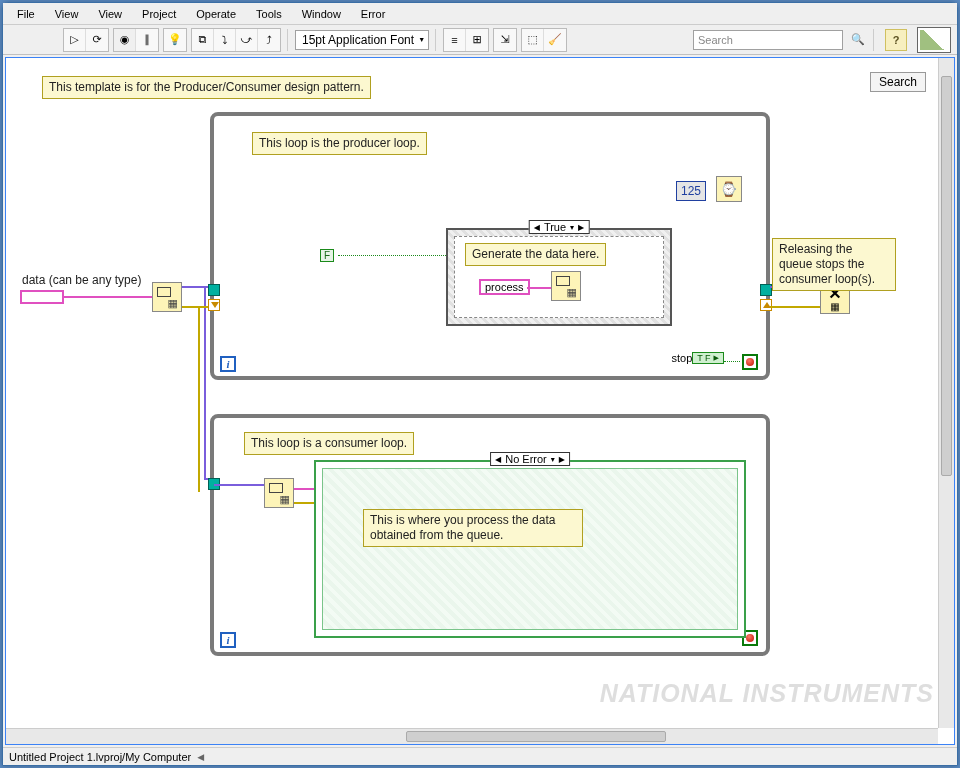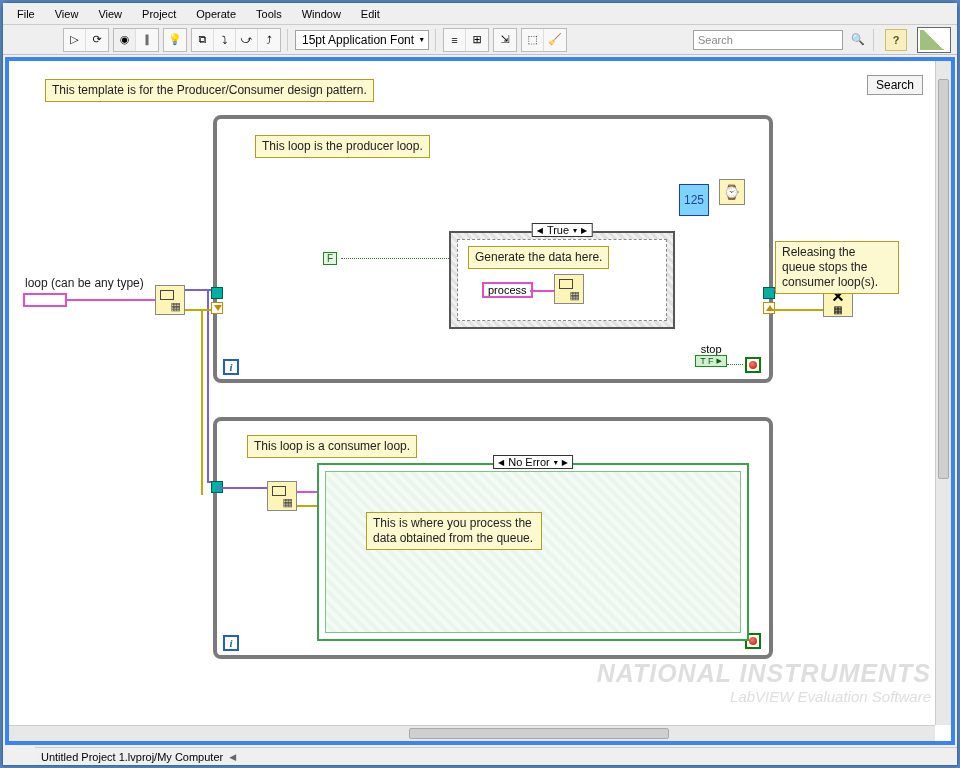--- a/index.html
+++ b/index.html
@@ -138,21 +138,21 @@
 .toolbar .vi-icon::before {
   content: "";
   position: absolute;
   inset: 2px;
   background: linear-gradient(45deg,#a0c080 0 50%, #fff 50% 100%);
 }
 .canvas-wrap {
   flex: 1;
   position: relative;
   background: #fff;
-  border: 4px solid #3b82f6;
+  border: 1px solid #3b82f6;
   margin: 2px;
   overflow: hidden;
 }
 .canvas {
   position: absolute;
   inset: 0;
 }
 .vscroll {
   position: absolute;
   right: 0; top: 0; bottom: 16px;
@@ -183,21 +183,20 @@
   border: 1px solid #aaa;
   border-radius: 2px;
 }
 .statusbar {
   height: 18px;
   background: #efefef;
   border-top: 1px solid #ccc;
   display: flex; align-items: center;
   padding: 0 6px;
   font-size: 11px;
-  margin-left: 32px;
 }
 .statusbar .st-sep { margin-left: 6px; font-size: 9px; color: #666;}
 
 .comment-box {
   position: absolute;
   background: #fcf8d0;
   border: 1px solid #b0a020;
   padding: 3px 6px;
   font-size: 12px;
   color: #222;
@@ -346,42 +345,42 @@
 .bool-const {
   position: absolute;
   border: 1px solid #1a8a1a;
   background: #e6f4e6;
   padding: 0 3px;
   font-size: 10px;
   color: #1a6a1a;
 }
 .stop-ctrl {
   position: absolute;
-  display: flex; flex-direction: column; align-items: center;
+  display: flex; flex-direction: row; align-items: center;
 }
 .stop-ctrl .lbl { font-size: 11px; }
 .stop-ctrl .tf {
   border: 1px solid #1a8a1a;
   background: #d0f0d0;
   padding: 0 4px;
   font-size: 9px;
   color: #0a5a0a;
   display: flex;
   gap: 3px;
   align-items: center;
 }
 .stop-ctrl .tf::after {
   content:"▶"; font-size:7px; color:#0a5a0a;
 }
 .num-const {
   position: absolute;
   border: 1px solid #2040a0;
-  background: #7dd3fc;
+  background: #e5e5e5;
   color: #2040a0;
-  padding: 8px 4px;
+  padding: 2px 4px;
   font-size: 12px;
 }
 .pink-box {
   position: absolute;
   border: 2px solid #e050c0;
   background: #fff;
   padding: 0 4px;
   font-size: 11px;
 }
 .data-terminal {
@@ -422,21 +421,21 @@
 
 
   <div class="menubar">
     <span>File</span>
     <span>View</span>
     <span>View</span>
     <span>Project</span>
     <span>Operate</span>
     <span>Tools</span>
     <span>Window</span>
-    <span>Edit</span>
+    <span>Error</span>
   </div>
 
   <div class="toolbar">
     <div style="width:50px"></div>
     <div class="tb-group">
       <div class="tb-btn run">▷</div>
       <div class="tb-btn">⟳</div>
     </div>
     <div class="tb-group">
       <div class="tb-btn stop">◉</div>
@@ -471,21 +470,21 @@
     <div class="help-btn">?</div>
     <div class="vi-icon"></div>
   </div>
 
   <div class="canvas-wrap">
     <div class="canvas">
 
       <div class="comment-box" style="top:18px; left:36px;">This template is for the Producer/Consumer design pattern.</div>
       <div class="search-btn">Search</div>
 
-      <div class="label-txt" style="top:215px; left:16px;">loop (can be any type)</div>
+      <div class="label-txt" style="top:215px; left:16px;">data (can be any type)</div>
       <div class="data-terminal" style="top:232px; left:14px;"></div>
 
       <div class="node-icon queue" style="top:224px; left:146px;"></div>
 
       <div class="wire pink" style="top:238px; left:58px; width:88px;"></div>
       <div class="wire queue" style="top:228px; left:176px; width:24px;"></div>
       <div class="wire queue v" style="top:228px; left:198px; height:194px;"></div>
       <div class="wire queue" style="top:228px; left:198px; width:580px;"></div>
       <div class="wire queue" style="top:420px; left:198px; width:52px;"></div>
       <div class="wire err" style="top:248px; left:176px; width:604px;"></div>
@@ -550,28 +549,27 @@
         <div class="wire err" style="top:84px; left:80px; width:20px;"></div>
 
         <div class="case-struct green" style="top:42px; left:100px; width:432px; height:178px;">
           <div class="case-sel">
             <span class="arr">◀</span>
             <span>No Error</span>
             <span class="arr">▾</span>
             <span class="arr">▶</span>
           </div>
           <div class="inner">
-            <div class="comment-box" style="position:absolute; top:40px; left:40px; width:176px;">This is where you process the data obtained from the queue.</div>
+            <div class="comment-box" style="position:absolute; top:40px; left:40px; width:220px;">This is where you process the data obtained from the queue.</div>
           </div>
         </div>
       </div>
 
       <div class="watermark">
         <div class="ni">NATIONAL INSTRUMENTS</div>
-        <div class="lv">LabVIEW  Evaluation Software</div>
       </div>
 
     </div>
     <div class="vscroll">
         <div class="thumb"></div>
       </div>
     <div class="hscroll">
         <div class="thumb"></div>
       </div>
   </div>

